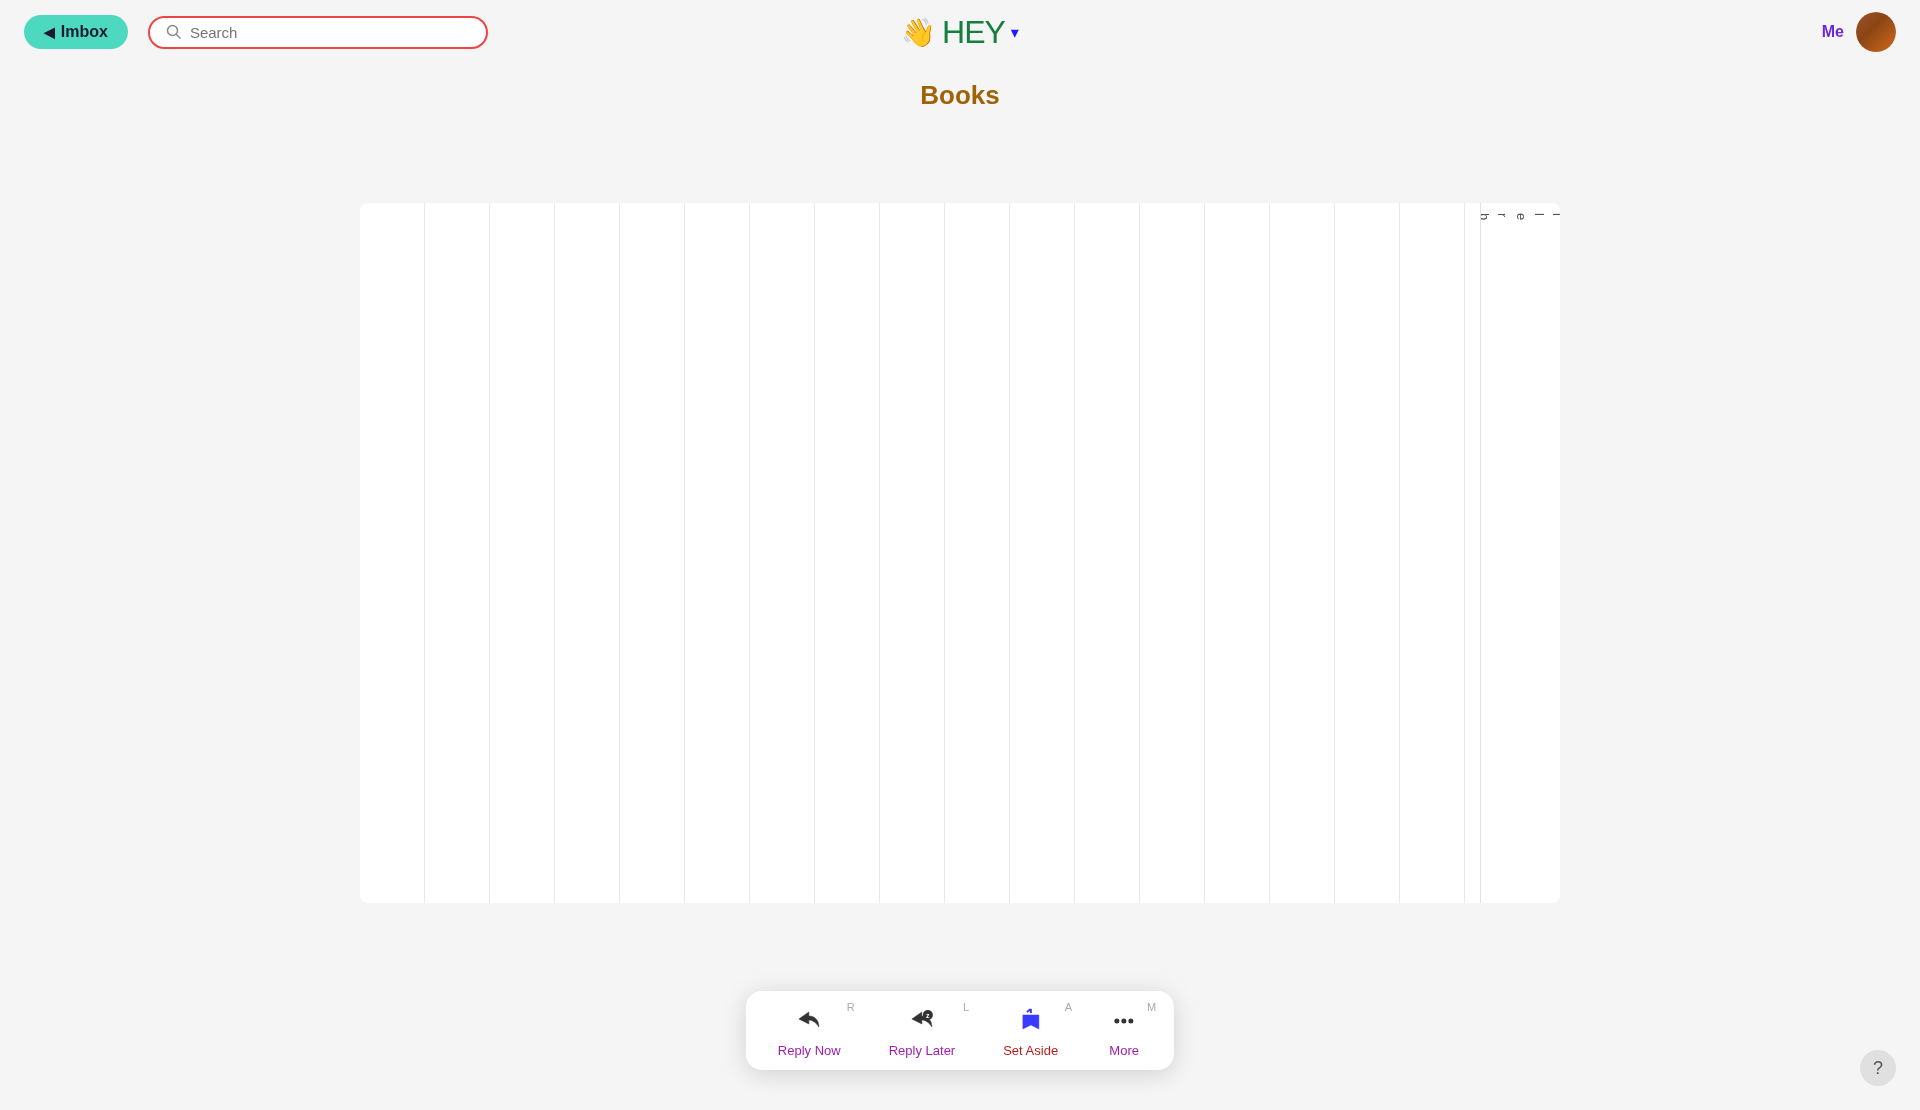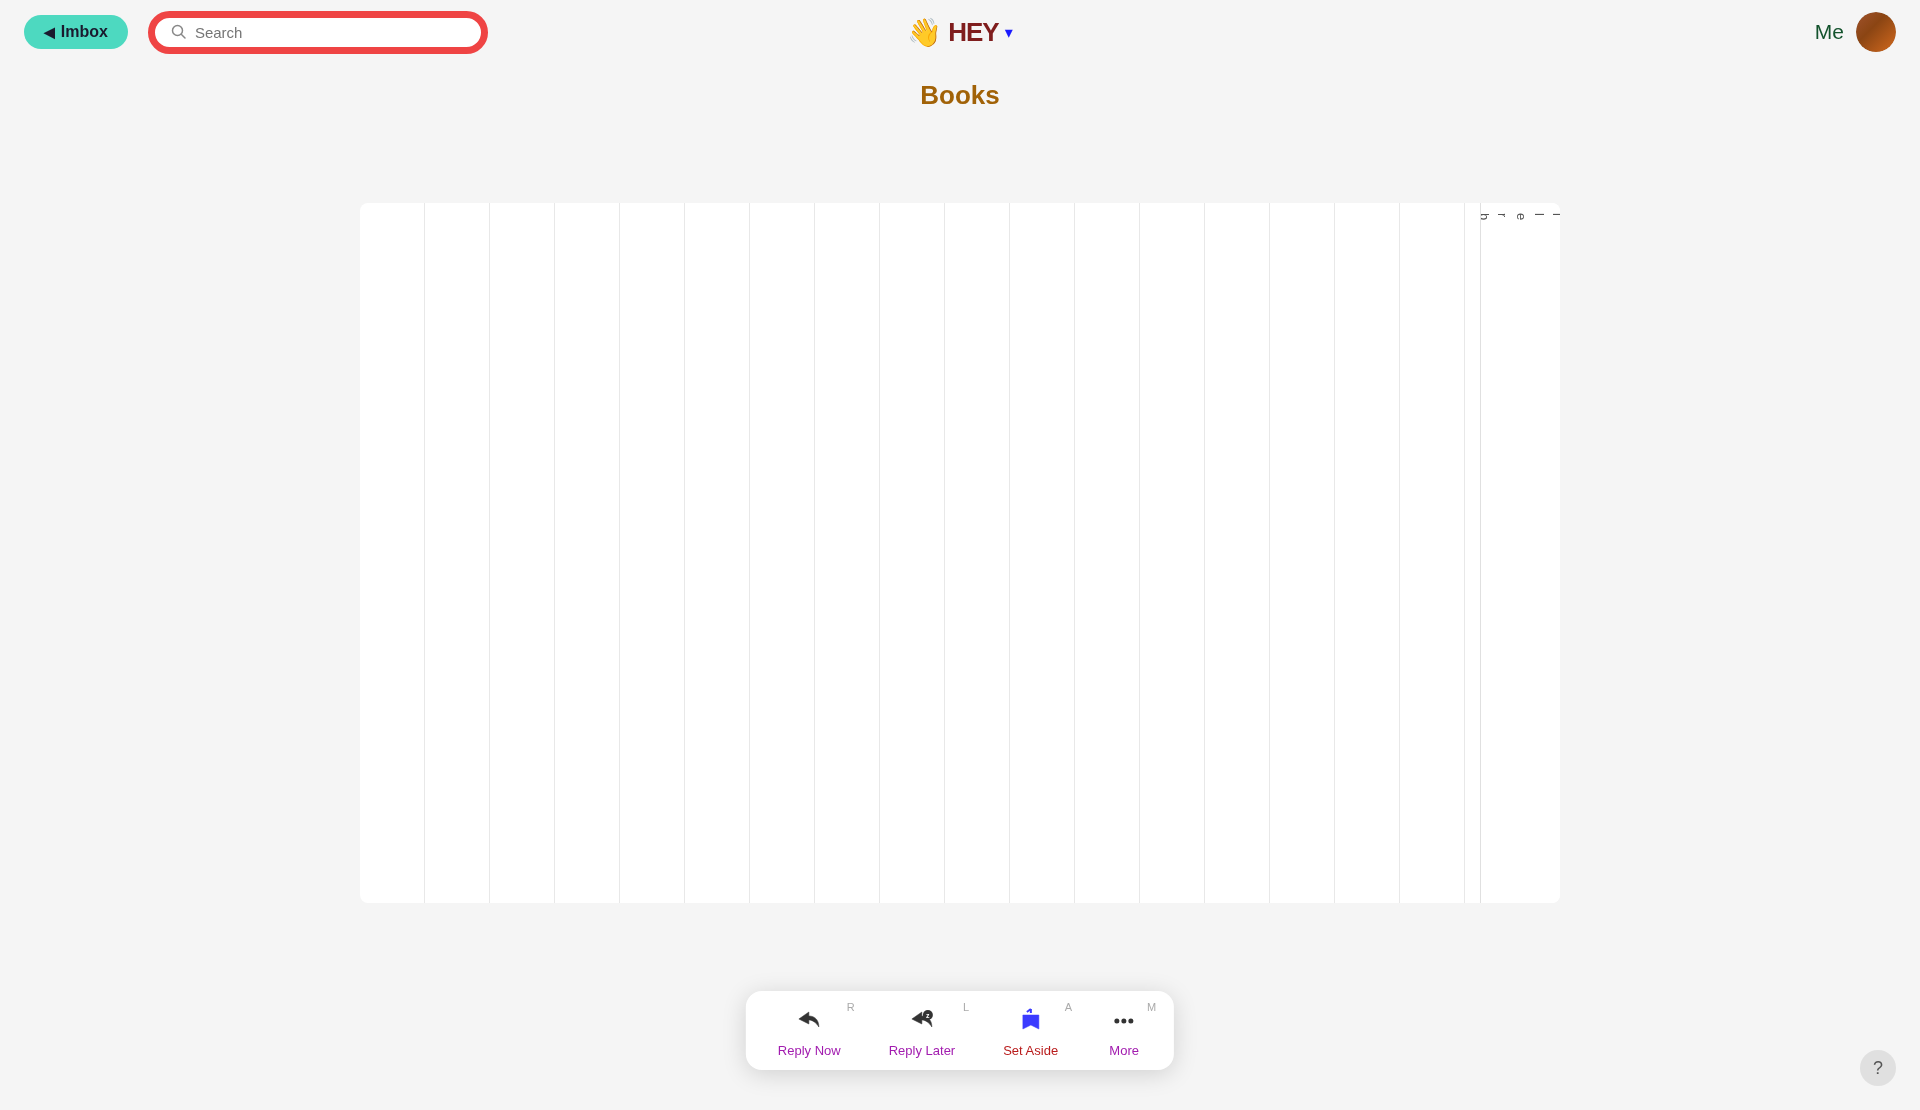--- a/index.html
+++ b/index.html
@@ -41,21 +41,21 @@
     }
     .imbox-btn .arrow {
       font-size: 14px;
     }
 
     .search-bar {
       margin-left: 20px;
       display: flex;
       align-items: center;
       background: #fff;
-      border: 7px solid #ef4444;
+      border: 2px solid #ef4444;
       border-radius: 24px;
       padding: 6px 16px;
       width: 340px;
       gap: 8px;
     }
     .search-bar input {
       border: none;
       outline: none;
       font-size: 15px;
       color: #555;
@@ -69,43 +69,43 @@
 
     .logo-center {
       position: absolute;
       left: 50%;
       transform: translateX(-50%);
       display: flex;
       align-items: center;
       gap: 6px;
     }
     .logo-text {
-      font-size: 26px;
-      font-weight: 700;
-      color: #7f1d1d;
+      font-size: 32px;
+      font-weight: 400;
+      color: #15803d;
       letter-spacing: -1px;
     }
     .logo-wave {
       font-size: 28px;
     }
     .logo-chevron {
       color: #1a1aff;
       font-size: 16px;
     }
 
     .header-right {
       margin-left: auto;
       display: flex;
       align-items: center;
       gap: 12px;
     }
     .me-label {
-      font-size: 21px;
-      color: #14532d;
-      font-weight: 400;
+      font-size: 16px;
+      color: #6d28d9;
+      font-weight: 700;
     }
     .avatar {
       width: 40px;
       height: 40px;
       border-radius: 50%;
       background: #ccc;
       overflow: hidden;
       display: flex;
       align-items: center;
       justify-content: center;

